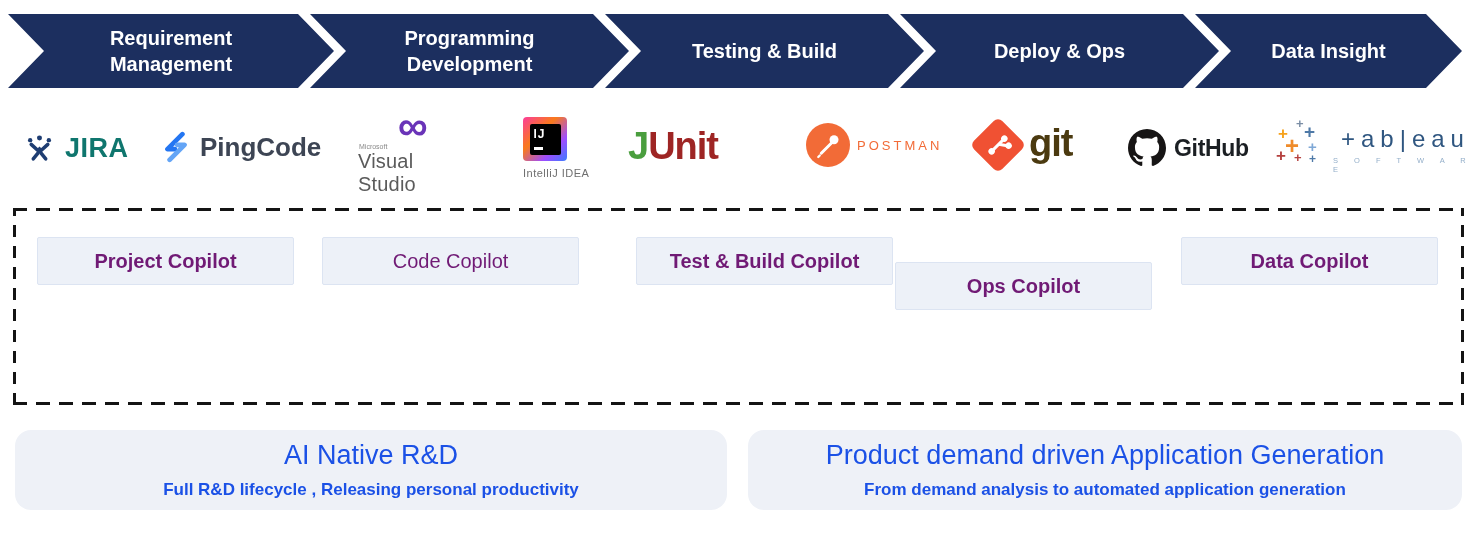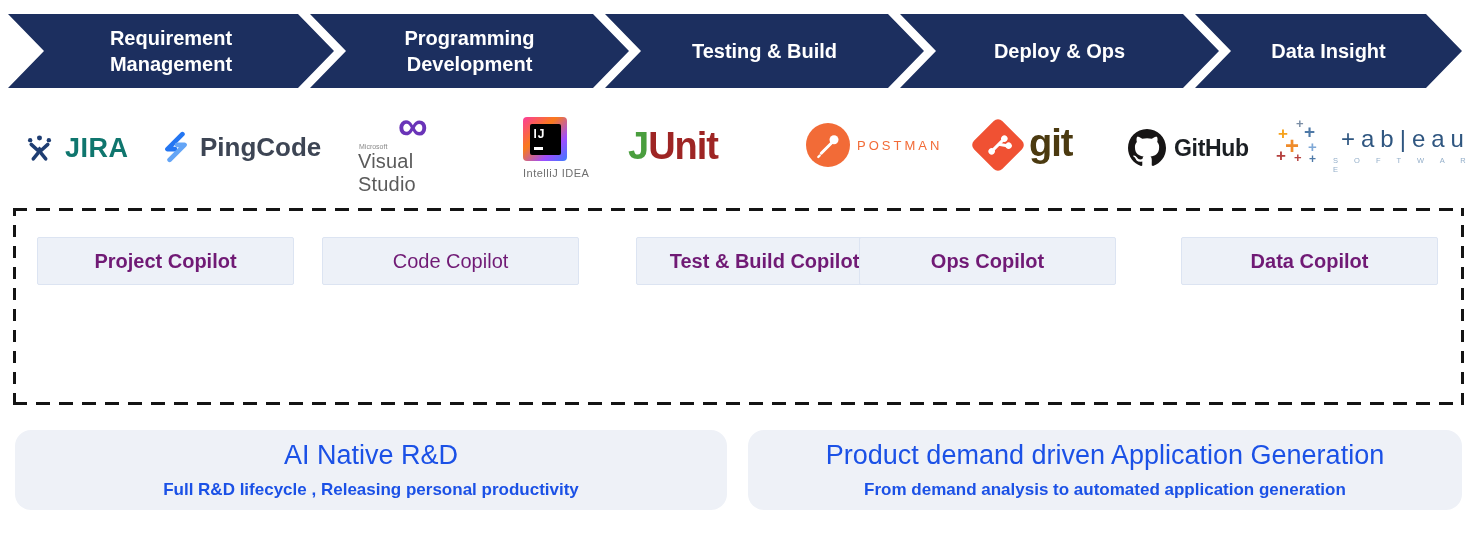--- a/index.html
+++ b/index.html
@@ -64,21 +64,21 @@
       repeating-linear-gradient(90deg,#141414 0 14px,transparent 14px 23px) left bottom/100% 3px no-repeat,
       repeating-linear-gradient(0deg,#141414 0 12px,transparent 12px 21px) left top/3px 100% no-repeat,
       repeating-linear-gradient(0deg,#141414 0 12px,transparent 12px 21px) right top/3px 100% no-repeat; }
 
   .chip { position:absolute; top:29px; height:48px; width:257px;
     background:#edf1f8; border:1px solid #dce4f2; border-radius:2px;
     display:flex; align-items:center; justify-content:center;
     color:#701a75; font-size:20px; font-weight:700; }
   .chip.w400 { font-weight:400; }
   .chip.c1 { left:24px; } .chip.c2 { left:309px; } .chip.c3 { left:595px;margin-left:28px; }
-  .chip.c4 { left:846px; } .chip.c5 { left:1168px; }
+  .chip.c4 { left:882px;margin-top:25px; } .chip.c5 { left:1168px; }
 
   .platform { position:absolute; left:24px; top:104px; width:1401px; height:77px;
     background:#edf1f8; border-radius:14px;
     display:flex; align-items:center; justify-content:center;
     color:#1b51e6; font-size:26px; font-weight:500; }
 
   
   .outcome { position:absolute; top:430px; height:80px; background:#eef1f7; border-radius:16px;
     display:flex; flex-direction:column; align-items:center; justify-content:center; gap:9px; color:#1b51e6; }
   .outcome.o1 { left:15px; width:712px; }

